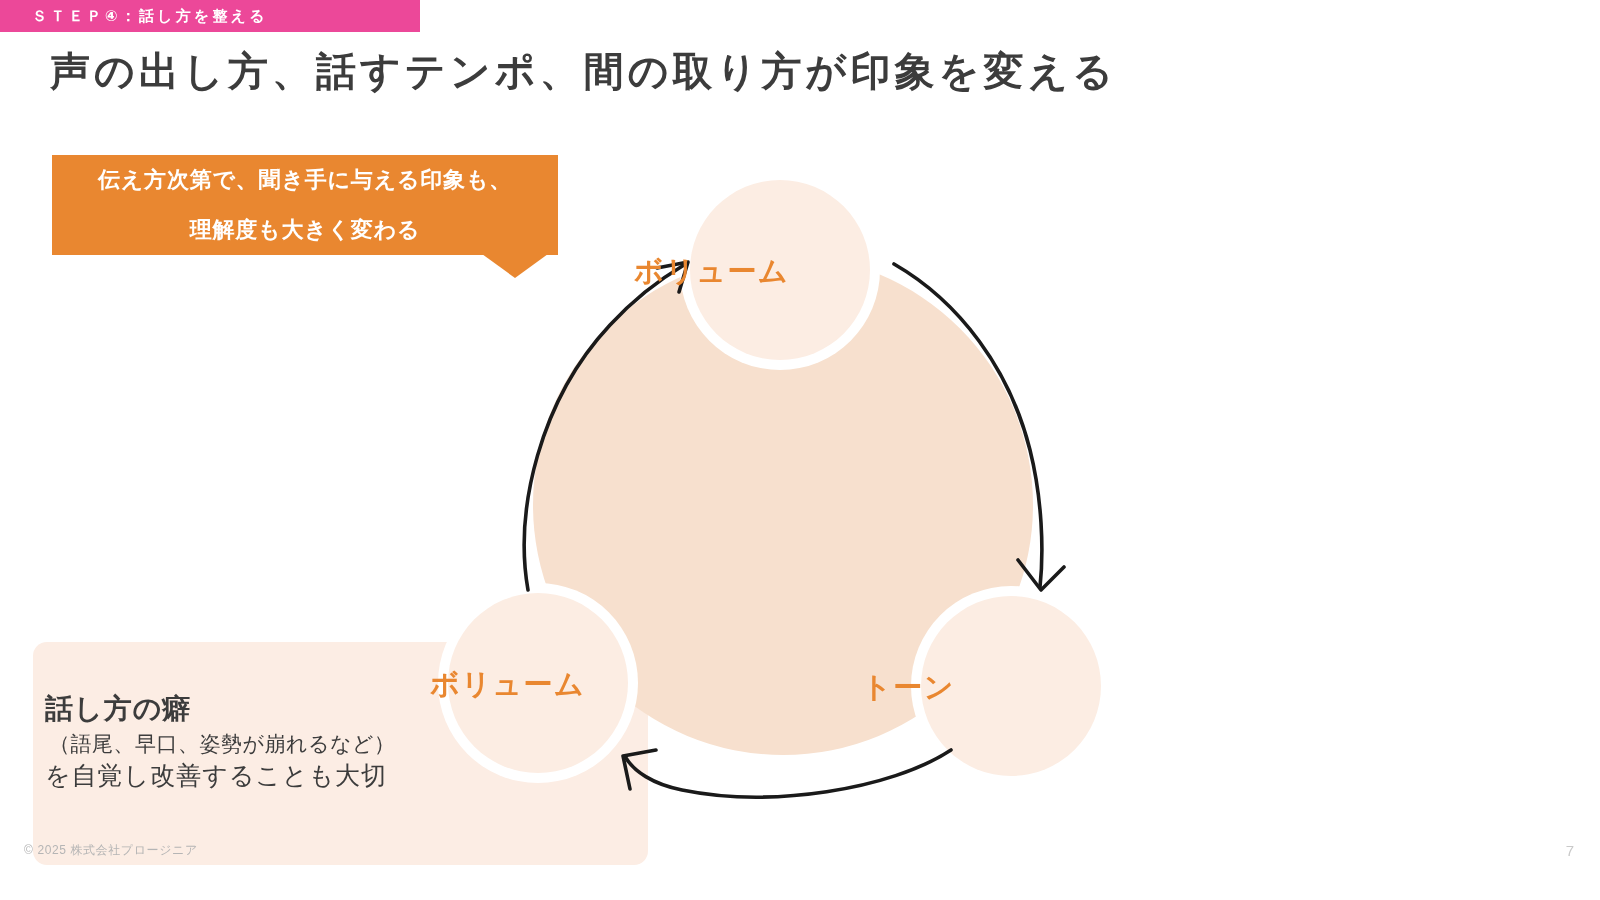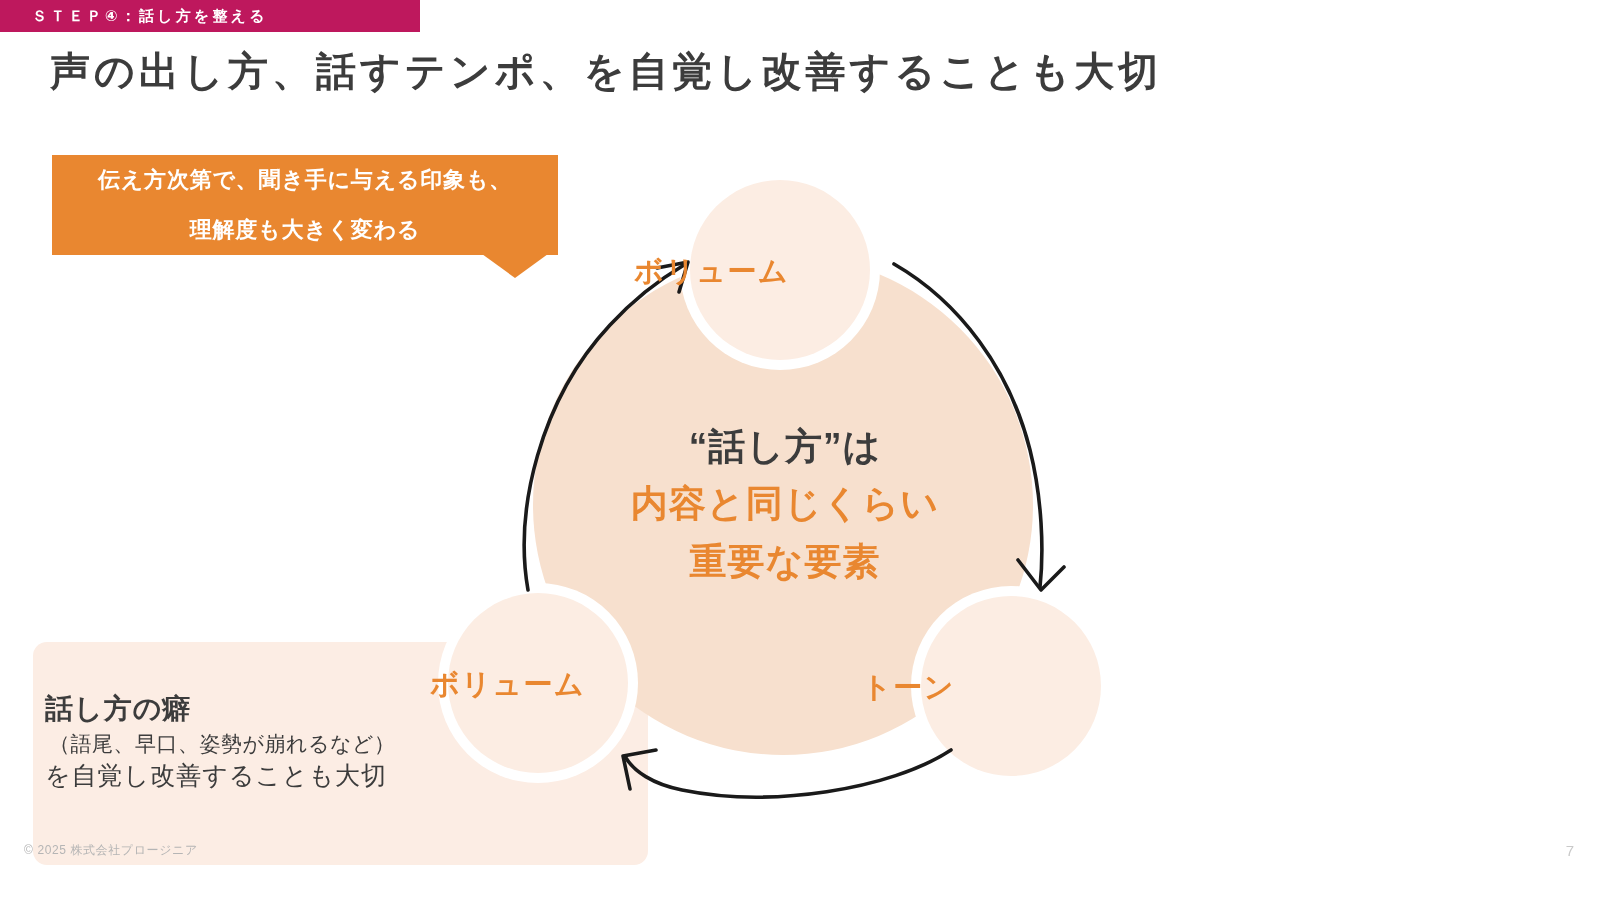--- a/index.html
+++ b/index.html
@@ -18,21 +18,21 @@
     overflow: hidden;
   }
 
   
   .step-band {
     position: absolute;
     left: 0;
     top: 0;
     width: 420px;
     height: 32px;
-    background: #be185d;
+    background: #ec4899;
     display: flex;
     align-items: center;
   }
   .step-band-label {
     color: #ffffff;
     font-size: 15px;
     font-weight: bold;
     letter-spacing: 3.2px;
     padding-left: 32px;
     white-space: nowrap;
@@ -191,21 +191,21 @@
 </style>
 </head>
 <body>
 
 <div id="slide">
 
   <div class="step-band">
     <span class="step-band-label">ＳＴＥＰ④：話し方を整える</span>
   </div>
 
-  <div class="slide-title">声の出し方、話すテンポ、を自覚し改善することも大切</div>
+  <div class="slide-title">声の出し方、話すテンポ、間の取り方が印象を変える</div>
 
   <div class="callout">
     <div class="callout-line">伝え方次第で、聞き手に与える印象も、</div>
     <div class="callout-line">理解度も大きく変わる</div>
   </div>
   <div class="callout-tail"></div>
 
   <div class="info-panel">
     <div class="info-panel-text">
       <div class="info-line-1">話し方の癖</div>
@@ -237,25 +237,20 @@
         <path d="M 464 114 C 530 152 580 220 600 300 C 612 348 614 400 610 437" fill="none" stroke="#1A1A1A" stroke-width="3.6" stroke-linecap="round"></path>
         <path d="M 588 410 L 611 440 L 634 417" fill="none" stroke="#1A1A1A" stroke-width="3.6" stroke-linecap="round" stroke-linejoin="round"></path>
       </g>
 
       <g>
         <path d="M 521 600 C 460 640 340 658 252 640 C 222 634 204 621 196 608" fill="none" stroke="#1A1A1A" stroke-width="3.6" stroke-linecap="round"></path>
         <path d="M 200 639 L 193 606 L 226 600" fill="none" stroke="#1A1A1A" stroke-width="3.6" stroke-linecap="round" stroke-linejoin="round"></path>
       </g>
     </svg>
 
-    <div class="core-text">
-      <div class="core-line-dark">“話し方”は</div>
-      <div class="core-line-accent">内容と同じくらい</div>
-      <div class="core-line-accent">重要な要素</div>
-    </div>
 
     <div class="node-label node-volume">ボリューム</div>
     <div class="node-label node-tone">トーン</div>
     <div class="node-label node-speed">ボリューム</div>
   </div>
 
   <div class="footer-copyright">© 2025 株式会社プロージニア</div>
   <div class="footer-page">7</div>
 
 </div>

